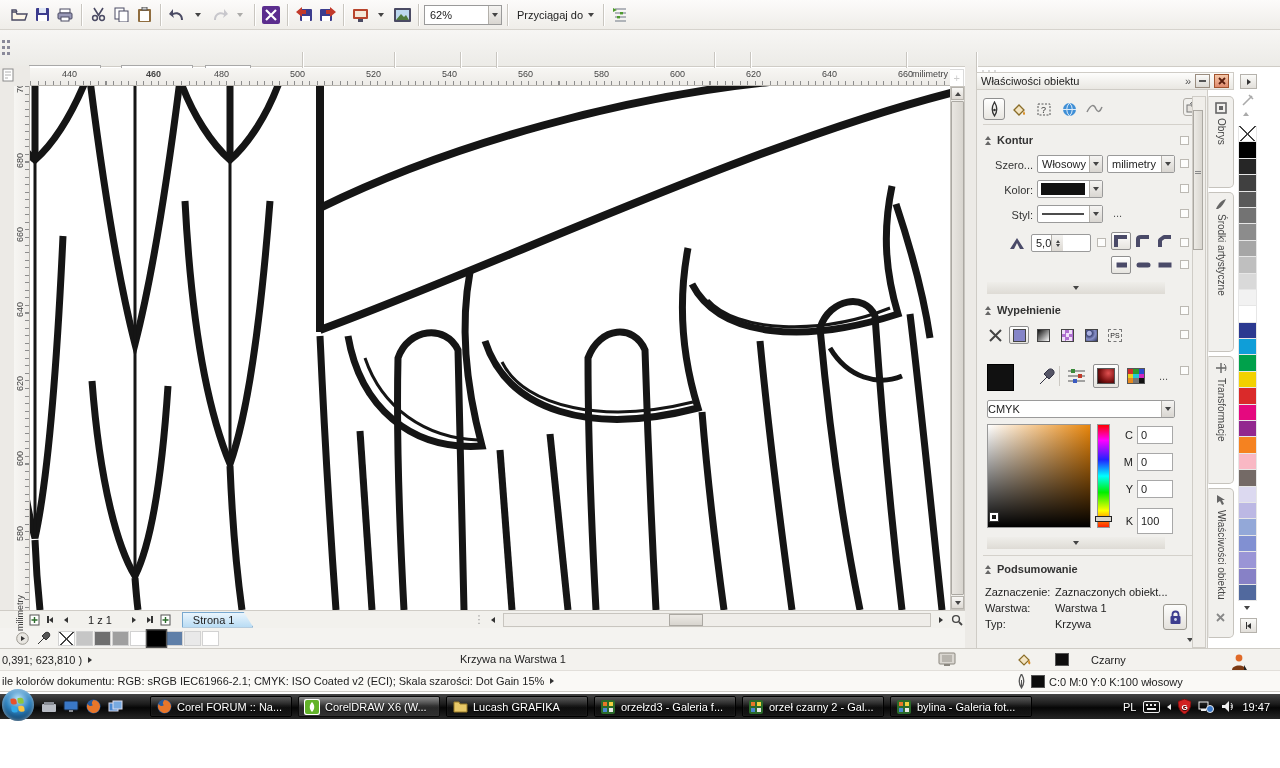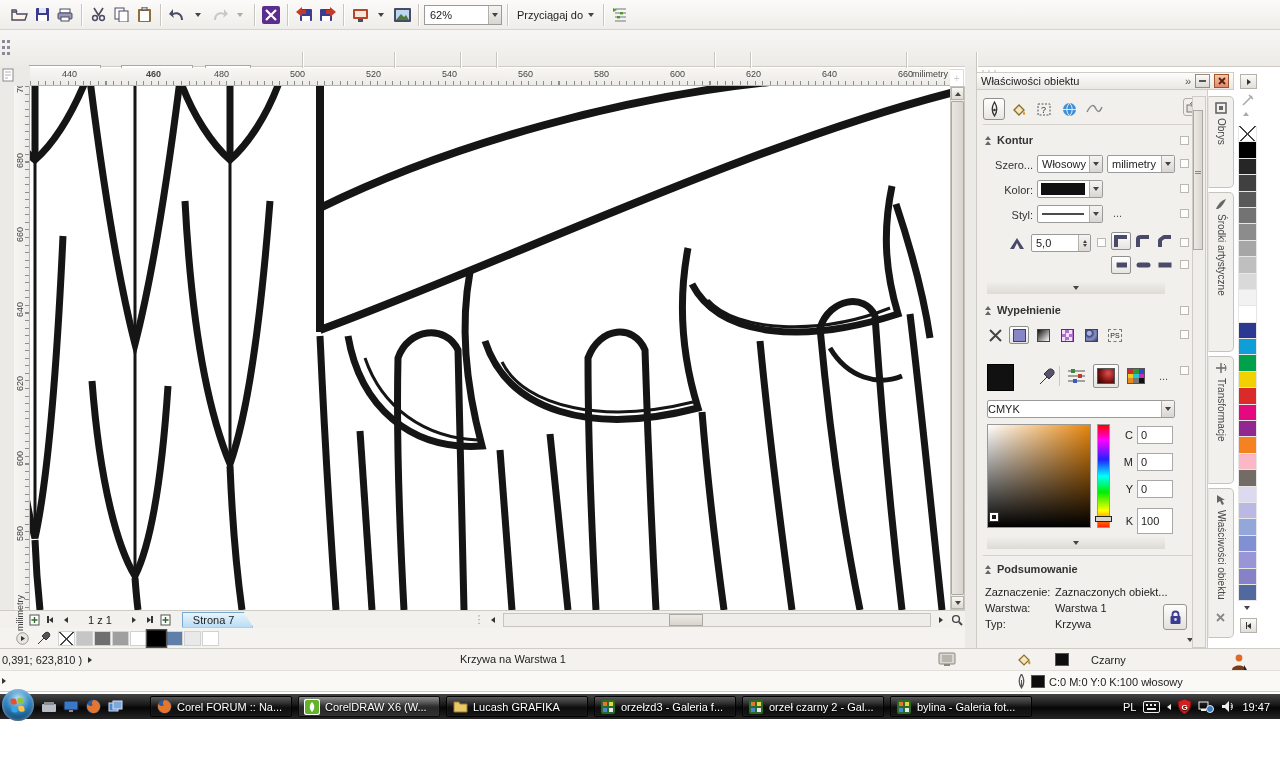--- a/index.html
+++ b/index.html
@@ -60,21 +60,21 @@
   .dk-sec{position:absolute;left:8px;display:flex;align-items:center;gap:6px;font-weight:bold;color:#333}
   .chev2{display:flex;flex-direction:column;gap:1px}
   .cb{position:absolute;width:9px;height:9px;border:1px solid #bcb9b3;background:#fdfdfc}
   .dk-lab{position:absolute;text-align:right;color:#333}
   .mini-dd{position:absolute;background:#fff;border:1px solid #9a9a9a;height:18px;display:flex;align-items:center;justify-content:space-between;font-size:11px;border-radius:2px}
   .exbar{position:absolute;left:10px;width:178px;height:12px;background:linear-gradient(#efeeea,#dedbd5);display:flex;align-items:center;justify-content:center}
   .iconbtn{width:22px;height:22px;display:flex;align-items:center;justify-content:center;border-radius:3px}
   .iconbtn.on{border:1px solid #8f8f8f;background:linear-gradient(#fff,#e8e6e1)}
   .ftbtn{width:20px;height:18px;display:flex;align-items:center;justify-content:center;border-radius:2px}
   .ftbtn.on{border:1px solid #8f8f8f;background:linear-gradient(#fff,#e6e4df)}
-  .spin{position:absolute;background:#fff;border:1px solid #9a9a9a;height:18px;display:flex;align-items:center;justify-content:space-between;border-radius:2px}
+  .spin{position:absolute;background:#fff;border:1px solid #9a9a9a;height:18px;display:flex;align-items:center;border-radius:2px}
   .spin-ar{width:12px;height:100%;border-left:1px solid #b5b2ac;display:flex;flex-direction:column;align-items:center;justify-content:center;gap:1px;background:linear-gradient(#f5f4f2,#ddd9d3)}
   .svsq{position:absolute;left:10px;top:0;width:104px;height:104px;border:1px solid #999;background:linear-gradient(to top,#000,rgba(0,0,0,0)),linear-gradient(to right,#fff,#e8860c)}
   .svmark{position:absolute;left:2px;top:88px;width:8px;height:8px;border:2px solid #fff;outline:1px solid #333}
   .hue{position:absolute;left:120px;top:0;width:13px;height:104px;border:1px solid #999;background:linear-gradient(#ff0000,#ff00ff 15%,#2222ff 34%,#00ffff 50%,#00ee00 66%,#ffff00 84%,#ff2200)}
   .huemark{position:absolute;left:118px;top:92px;width:17px;height:6px;background:#d8d5cf;border:1px solid #222}
   .dk-scroll{left:1192px;top:96px;width:14px;height:552px;background:#f0eeea;border:1px solid #cfccc6}
   .dk-thumb{position:absolute;left:1px;top:14px;width:10px;height:140px;background:linear-gradient(to right,#eceae5,#d9d6d0);border:1px solid #aba8a2}
 
   
   .stab{position:absolute;left:1208px;width:26px;background:#f1f0ed;border:1px solid #c6c3bd;border-left:1px solid #e5e3df;border-radius:0 5px 5px 0;display:flex;flex-direction:column;align-items:center;padding-top:5px;gap:4px;color:#444}
@@ -489,21 +489,21 @@
           <div style="width:1.5px;height:7px;background:#333"></div>
         </div>
       </div>
     <div class="pgbtn">
         <svg width="11" height="13">
           <rect x="1" y="2" width="9" height="10" fill="#fff" stroke="#555"></rect>
           <path d="M5.5,4 V10 M2.5,7 H8.5" stroke="#2a6b2a" stroke-width="1.4"></path>
         </svg>
       </div>
     <div class="ptab">
-        <span>Strona 7</span>
+        <span>Strona 1</span>
       </div>
     <div style="margin-left:220px;color:#999;letter-spacing:1px">⋮</div>
     <div class="pgbtn">
         <div class="tri-l"></div>
       </div>
     <div class="hscroll">
         <div class="hthumb"></div>
       </div>
     <div class="pgbtn">
         <div class="tri-r"></div>
@@ -922,20 +922,21 @@
     <div class="abs" style="left:1228px;top:2px;width:22px;height:20px;display:flex;align-items:center;justify-content:center">
       <svg width="16" height="17">
           <circle cx="8" cy="5" r="3.4" fill="#e06a28"></circle>
           <path d="M1,17 C1,11 15,11 15,17 Z" fill="#7a3a14"></path>
           <path d="M13,12 L16,17 L13,17 Z" fill="#222"></path>
         </svg>
     </div>
   </div>
   <div class="sb2 abs">
     <div class="flex" style="height:100%;padding-left:2px;gap:6px">
+      <span>ile kolorów dokumentu: RGB: sRGB IEC61966-2.1; CMYK: ISO Coated v2 (ECI); Skala szarości: Dot Gain 15%</span>
       <div class="tri-r"></div>
     </div>
     <div class="flex abs" style="left:1016px;top:3px;gap:4px">
       <svg width="11" height="15">
           <path d="M5.5,0 C2.5,5 2,9 5.5,14 C9,9 8.5,5 5.5,0 Z" fill="none" stroke="#555" stroke-width="1.3"></path>
           <path d="M5.5,6 V14" stroke="#555"></path>
         </svg>
       <div class="swatch-sm"></div>
       <span>C:0 M:0 Y:0 K:100 włosowy</span>
     </div>

